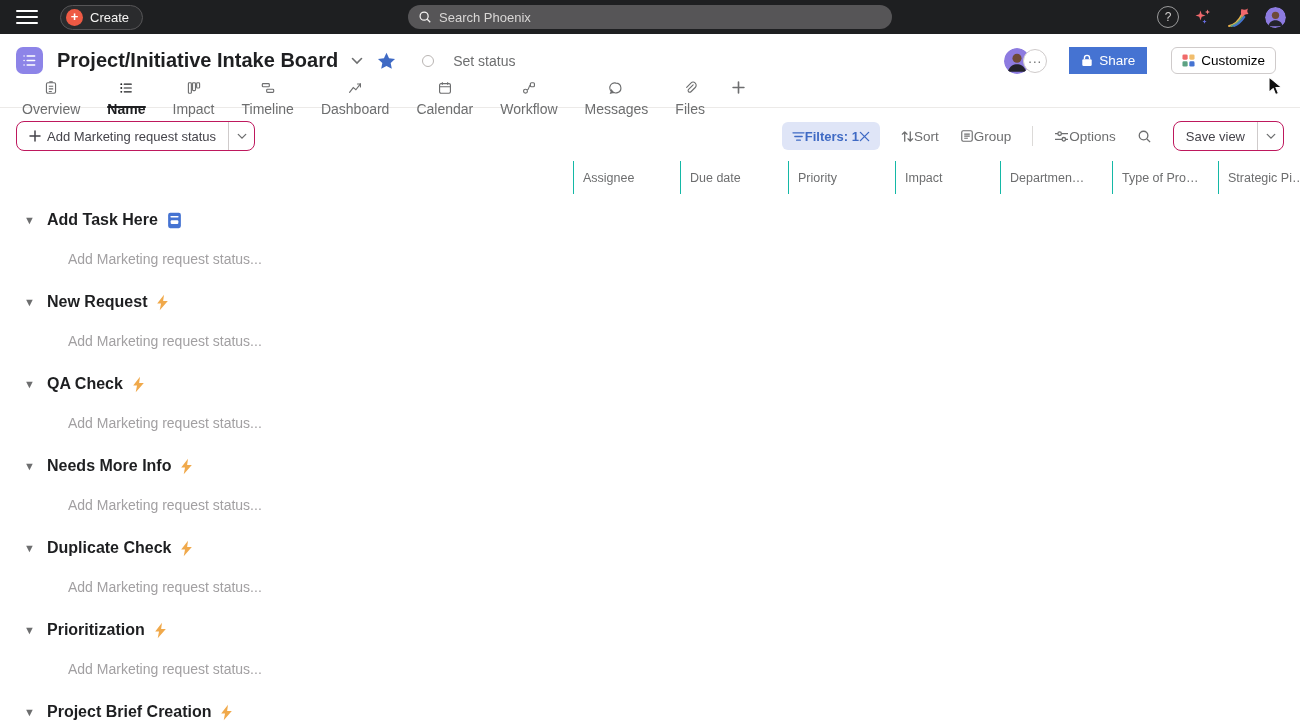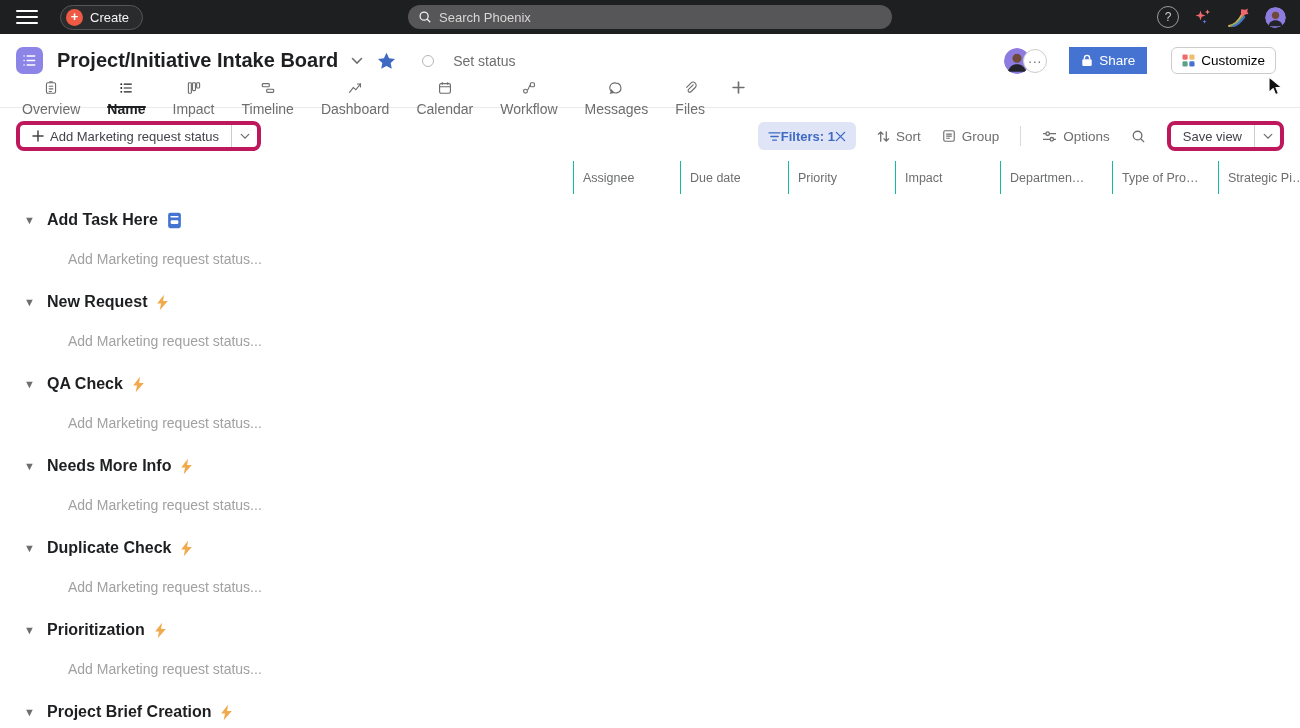--- a/index.html
+++ b/index.html
@@ -60,31 +60,31 @@
   .tab { display:flex; align-items:center; gap:6px; font-size:14px; color:#6d6e6f;
     cursor:pointer; position:relative; height:100%;flex-direction:column; }
   .tab .t-ic { display:flex; }
   .tab.active { color:#1e1f21; font-weight:700; }
   .tab.active::after { content:""; position:absolute; left:0; right:0; bottom:-1px;
     height:2px; background:#1e1f21; border-radius:1px; }
   .tab.add-tab { font-size:18px; color:#6d6e6f; font-weight:400; }
 
   
   .toolbar { display:flex; align-items:center; padding:13px 16px 10px 16px; }
-  .split-btn { display:flex; height:30px; border:4px solid #be185d; border-radius:8px;
+  .split-btn { display:flex; height:30px; border:1px solid #be185d; border-radius:8px;
     overflow:hidden; background:#fff; }
   .split-main { display:flex; align-items:center; gap:6px; padding:0 12px;
     font-size:13px; color:#44434a; cursor:pointer; }
   .split-chev { display:flex; align-items:center; justify-content:center; width:26px;
     border-left:1px solid #cfcbcb; cursor:pointer; color:#6d6e6f; }
   .toolbar-right { margin-left:auto; display:flex; align-items:center; gap:21px; }
   .filters-pill { display:flex; align-items:center; background:#dfe5f7;
     color:#3f6ac4; border-radius:6px; height:28px; padding:0 10px; font-size:13px;
     font-weight:600; cursor:pointer; }
-  .tb-item { display:flex; align-items:center; gap:6px; font-size:13.5px;
+  .tb-item { display:flex; align-items:center; gap:0; font-size:13.5px;
     color:#6d6e6f; cursor:pointer; }
   .v-div { width:1px; height:20px; background:#dcdad8; }
 
   
   .col-header { position:relative; height:33px; }
   .col-cell { position:absolute; top:0; height:33px; display:flex; align-items:center;
     font-size:12.5px; color:#6d6e6f; padding-left:9px; border-left:1px solid #14b8a6;
     cursor:pointer; white-space:nowrap; overflow:hidden; }
   .col-cell.first { border-left:none; padding-left:24px; }
 

